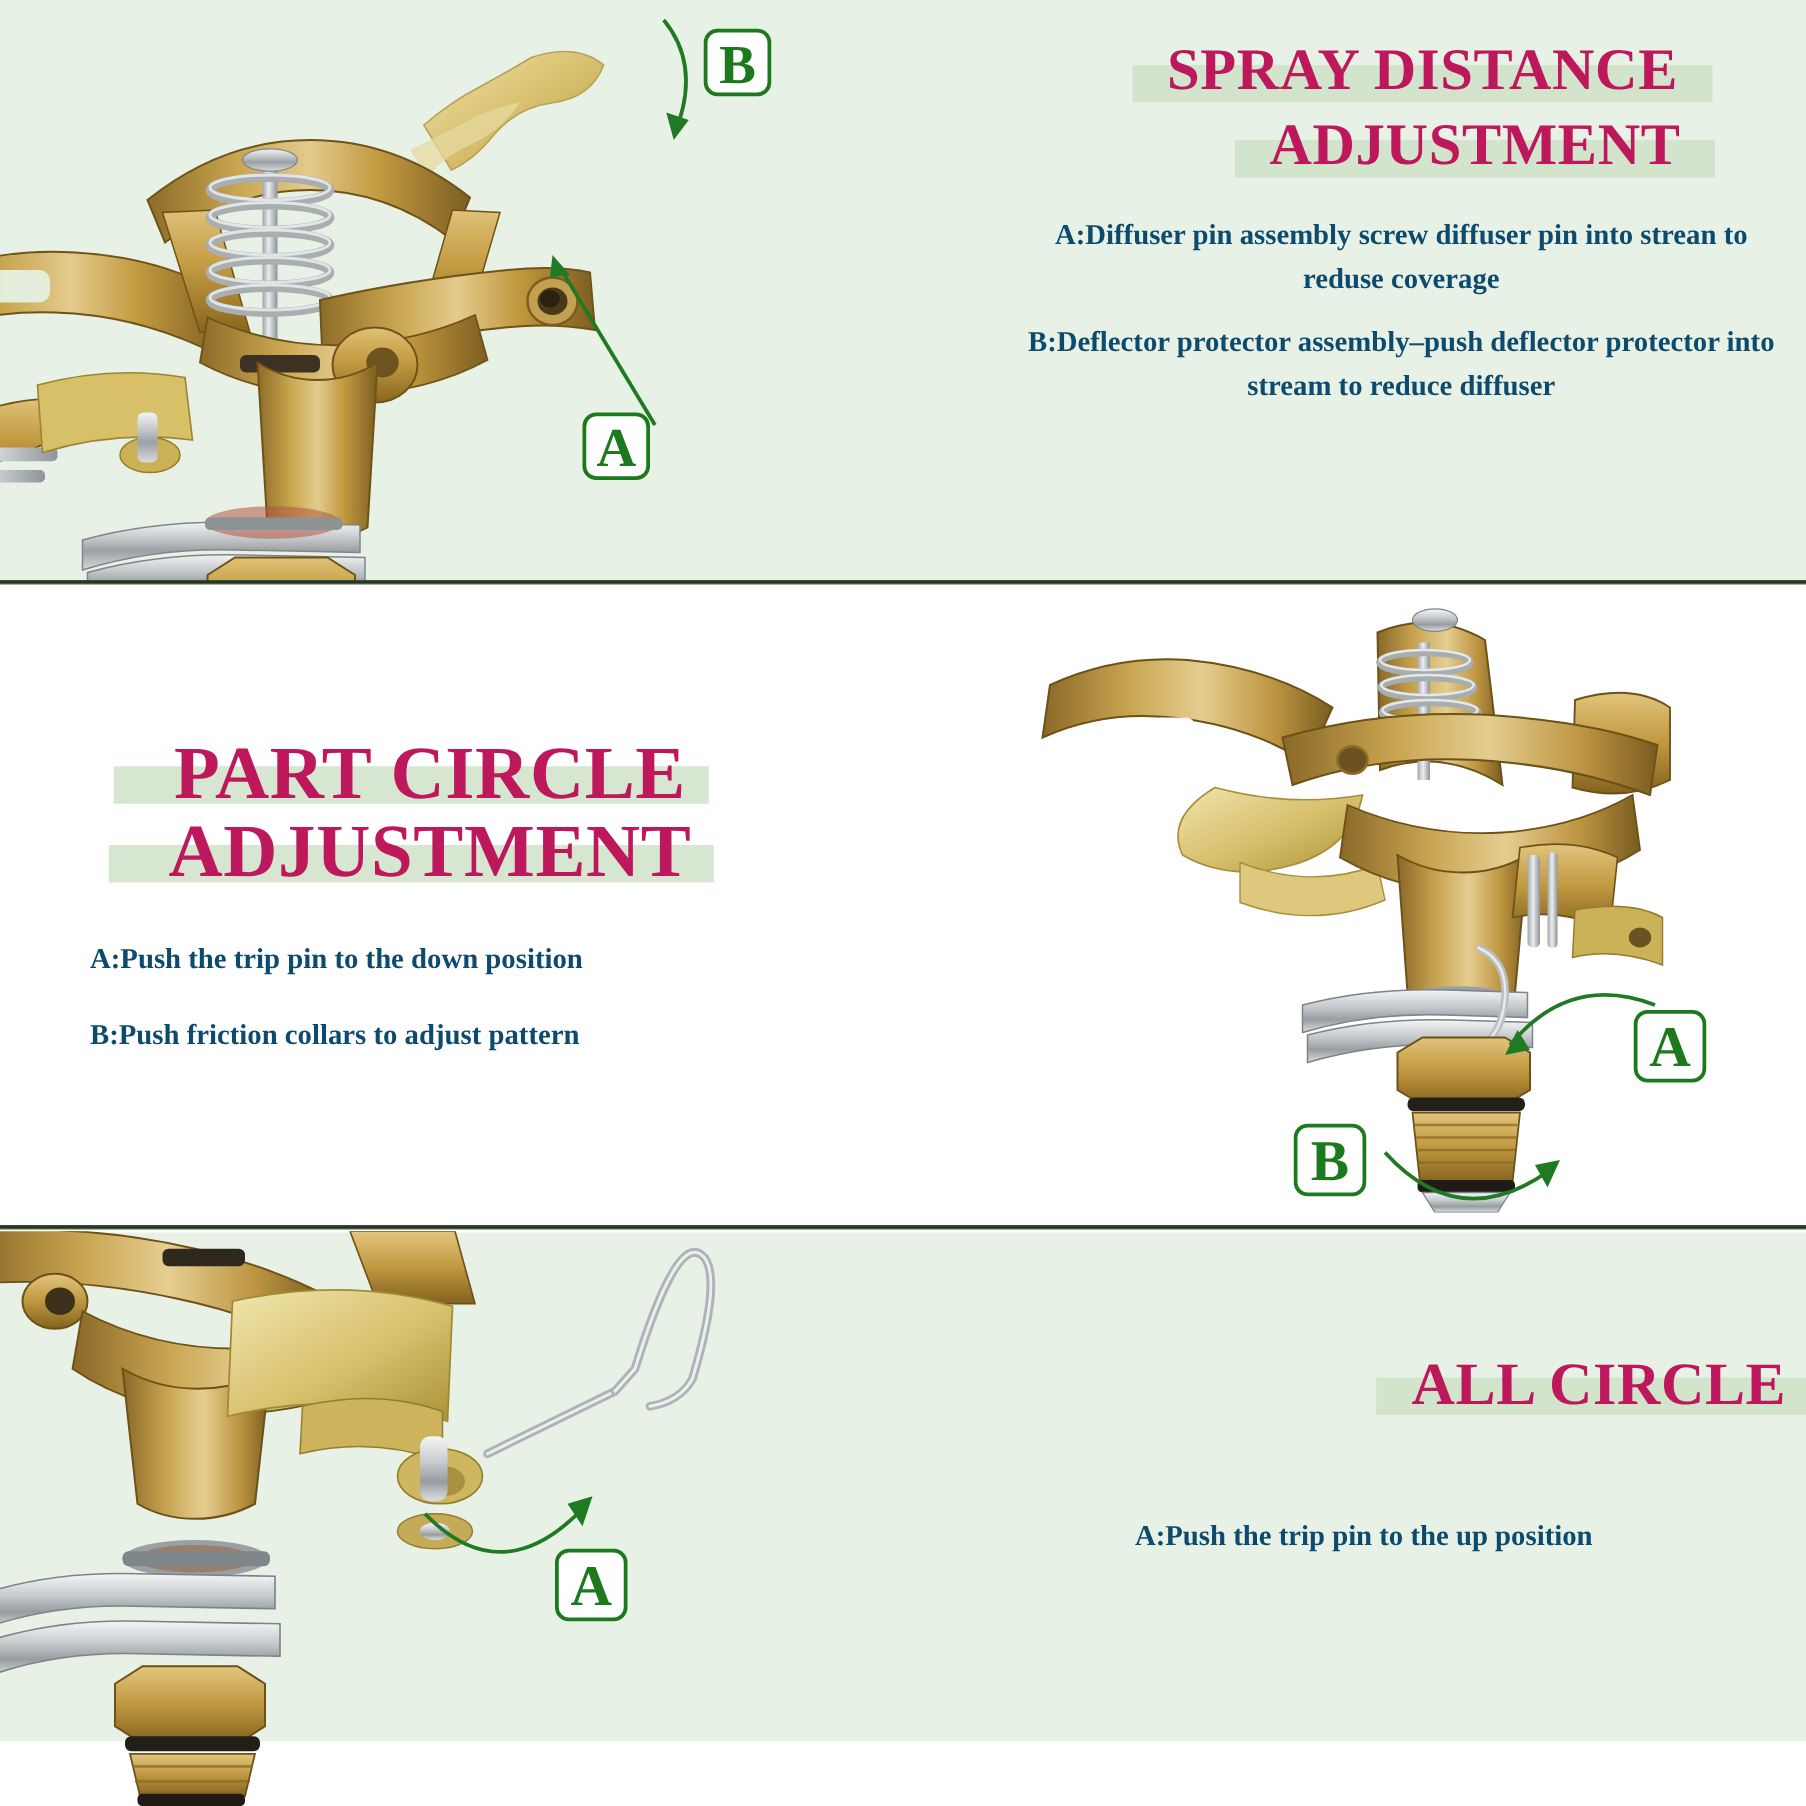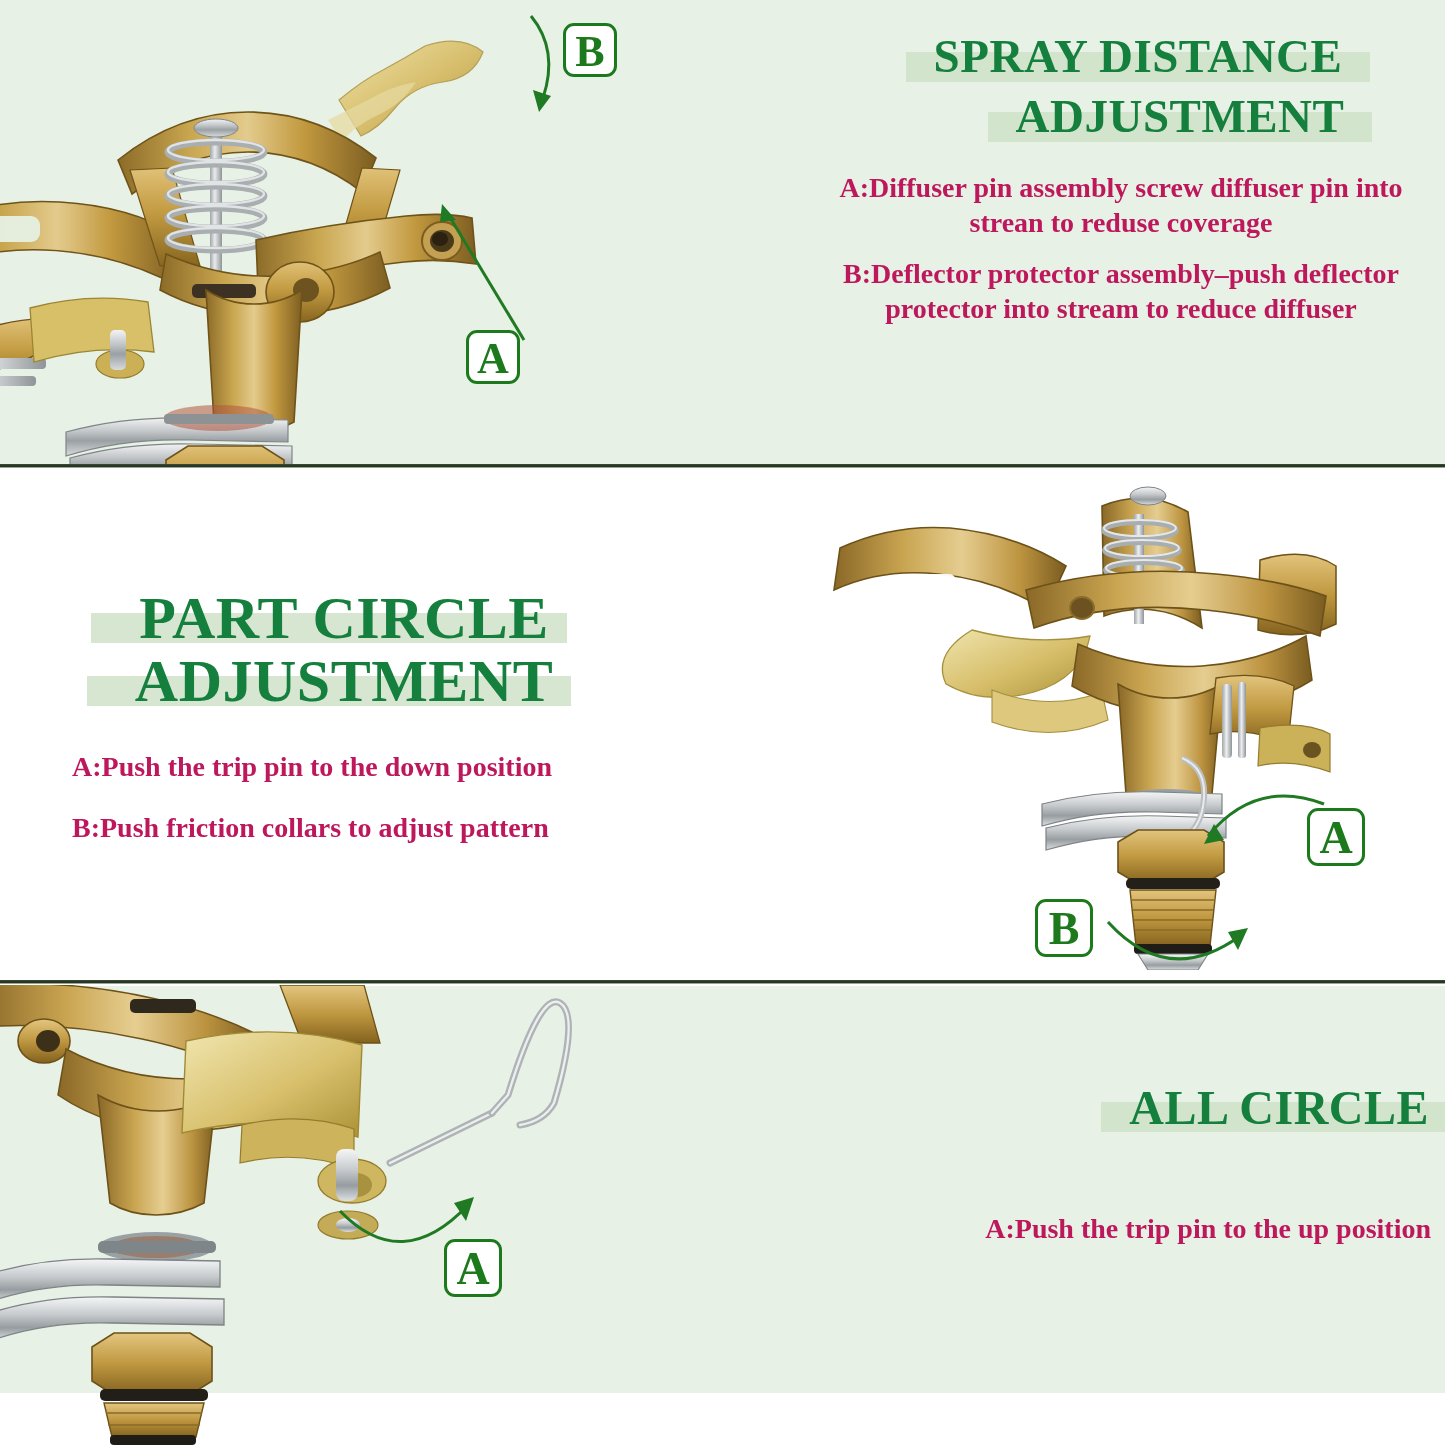--- a/index.html
+++ b/index.html
@@ -18,37 +18,37 @@
   #panel-all{top:986px;height:407px;background:#e8f1e5;}
 
   .divider{position:absolute;left:0;width:1445px;height:4px;
            background:linear-gradient(to bottom,#3d4f3d 0,#24331f 45%,#1d2a19 60%,#cfe0cb 100%);}
   #divider-1{top:464px;}
   #divider-2{top:980px;}
 
   
   .textcol{position:absolute;}
   .heading{
-    color:#15803d;
+    color:#be185d;
     font-weight:700;
     font-size:47px;
     line-height:60px;
     letter-spacing:.5px;
     white-space:nowrap;
   }
   .hl{position:relative;display:inline-block;padding:0 2px;}
   .hl::before{
     content:"";position:absolute;left:-26px;right:-26px;top:26px;height:30px;
     background:#cfe2c8;opacity:.85;z-index:-1;
   }
   .heading .hl{z-index:1;}
   .body{
-    color:#be185d;
+    color:#0c4a6e;
     font-weight:700;
-    font-size:28px;
+    font-size:23px;
     line-height:35px;
   }
   .body p{margin:0 0 20px 0;}
 
   
   #spray-text{top:26px;right:18px;width:612px;text-align:center;}
   #spray-text .heading{text-align:center;}
   #spray-head-1{margin-left:34px;}
   #spray-head-2{margin-left:118px;}
   #spray-body{margin-top:24px;}
@@ -58,21 +58,21 @@
   #part-text{top:115px;left:44px;width:600px;text-align:left;}
   #part-text .heading{text-align:center;font-size:60px;line-height:63px;}
   #part-text .hl::before{left:-46px;right:-16px;}
   #part-body{margin-top:36px;}
   #part-body p{margin-bottom:26px;margin-left:28px;}
 
   
   #all-text{top:90px;right:14px;width:680px;text-align:right;}
   #all-text .heading{text-align:right;font-size:48px;line-height:63px;}
   #all-text .hl::before{left:-26px;right:-36px;}
-  #all-body{margin-top:72px;}
+  #all-body{margin-top:72px;text-align:center;}
   #all-body p{margin-bottom:0;}
 
   
   .badge{
     position:absolute;
     width:54px;height:54px;
     border:3px solid #1c7a1c;
     border-radius:11px;
     background:#ffffff;
     color:#1c7a1c;

